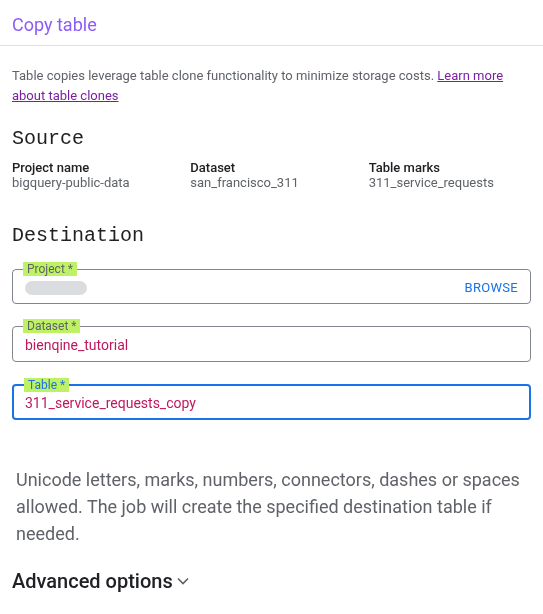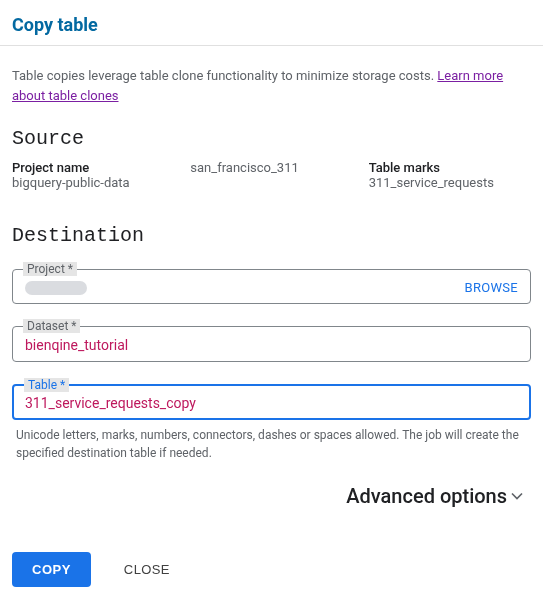--- a/index.html
+++ b/index.html
@@ -6,23 +6,23 @@
     body {
       font-family: Roboto, "Helvetica Neue", Arial, sans-serif;
       width: 543px;
       background: #fff;
       color: #202124;
       font-size: 14px;
     }
     .dialog { padding: 8px 10px 16px 10px; }
     .title {
       font-size: 18px;
-      font-weight: 700;
+      font-weight: 400;
       padding: 6px 2px 10px 2px;
-      color: #0369a1;
+      color: #8b5cf6;
     }
     .divider {
       height: 1px;
       background: #e0e0e0;
       margin: 0 -10px 20px -10px;
     }
     .info {
       color: #5f6368;
       font-size: 13px;
       line-height: 1.5;
@@ -69,21 +69,21 @@
       align-items: center;
     }
     .field.focused {
       border: 2px solid #1a73e8;
       padding: 9px 11px 7px 11px;
     }
     .field-label {
       position: absolute;
       top: -8px;
       left: 10px;
-      background: #e5e5e5;
+      background: #bef264;
       padding: 0 4px;
       font-size: 12px;
       color: #5f6368;
     }
     .field.focused .field-label { color: #1a73e8; }
     .redacted {
       display: inline-block;
       width: 62px;
       height: 14px;
       background: #dadce0;
@@ -100,30 +100,31 @@
     .field-input {
       border: none;
       outline: none;
       font-size: 14px;
       width: 100%;
       color: #be185d;
       font-family: inherit;
       background: transparent;
     }
     .helper {
-      font-size: 12px;
+      font-size: 18px;
       color: #5f6368;
       line-height: 1.5;
       padding: 6px 6px 0 6px;
+      margin-top: 40px;
     }
 
     .adv {
       display: flex;
       align-items: center;
-      justify-content: flex-end;
+      justify-content: flex-start;
       padding: 22px 6px 10px 2px;
       cursor: pointer;
     }
     .adv-title {
       font-size: 20px;
       font-weight: 500;
       color: #202124;
     }
     .chev {
       width: 20px;
@@ -172,20 +173,21 @@
     <span>Table copies leverage table clone functionality to minimize storage costs. </span><a href="#">Learn more about table clones</a>
   </div>
 
   <div class="section-h">Source</div>
   <div class="src-grid">
     <div class="src-col">
       <div class="src-label">Project name</div>
       <div class="src-val">bigquery-public-data</div>
     </div>
     <div class="src-col">
+      <div class="src-label">Dataset</div>
       <div class="src-val">san_francisco_311</div>
     </div>
     <div class="src-col">
       <div class="src-label">Table marks</div>
       <div class="src-val">311_service_requests</div>
     </div>
   </div>
 
   <div class="spacer-md"></div>
 

